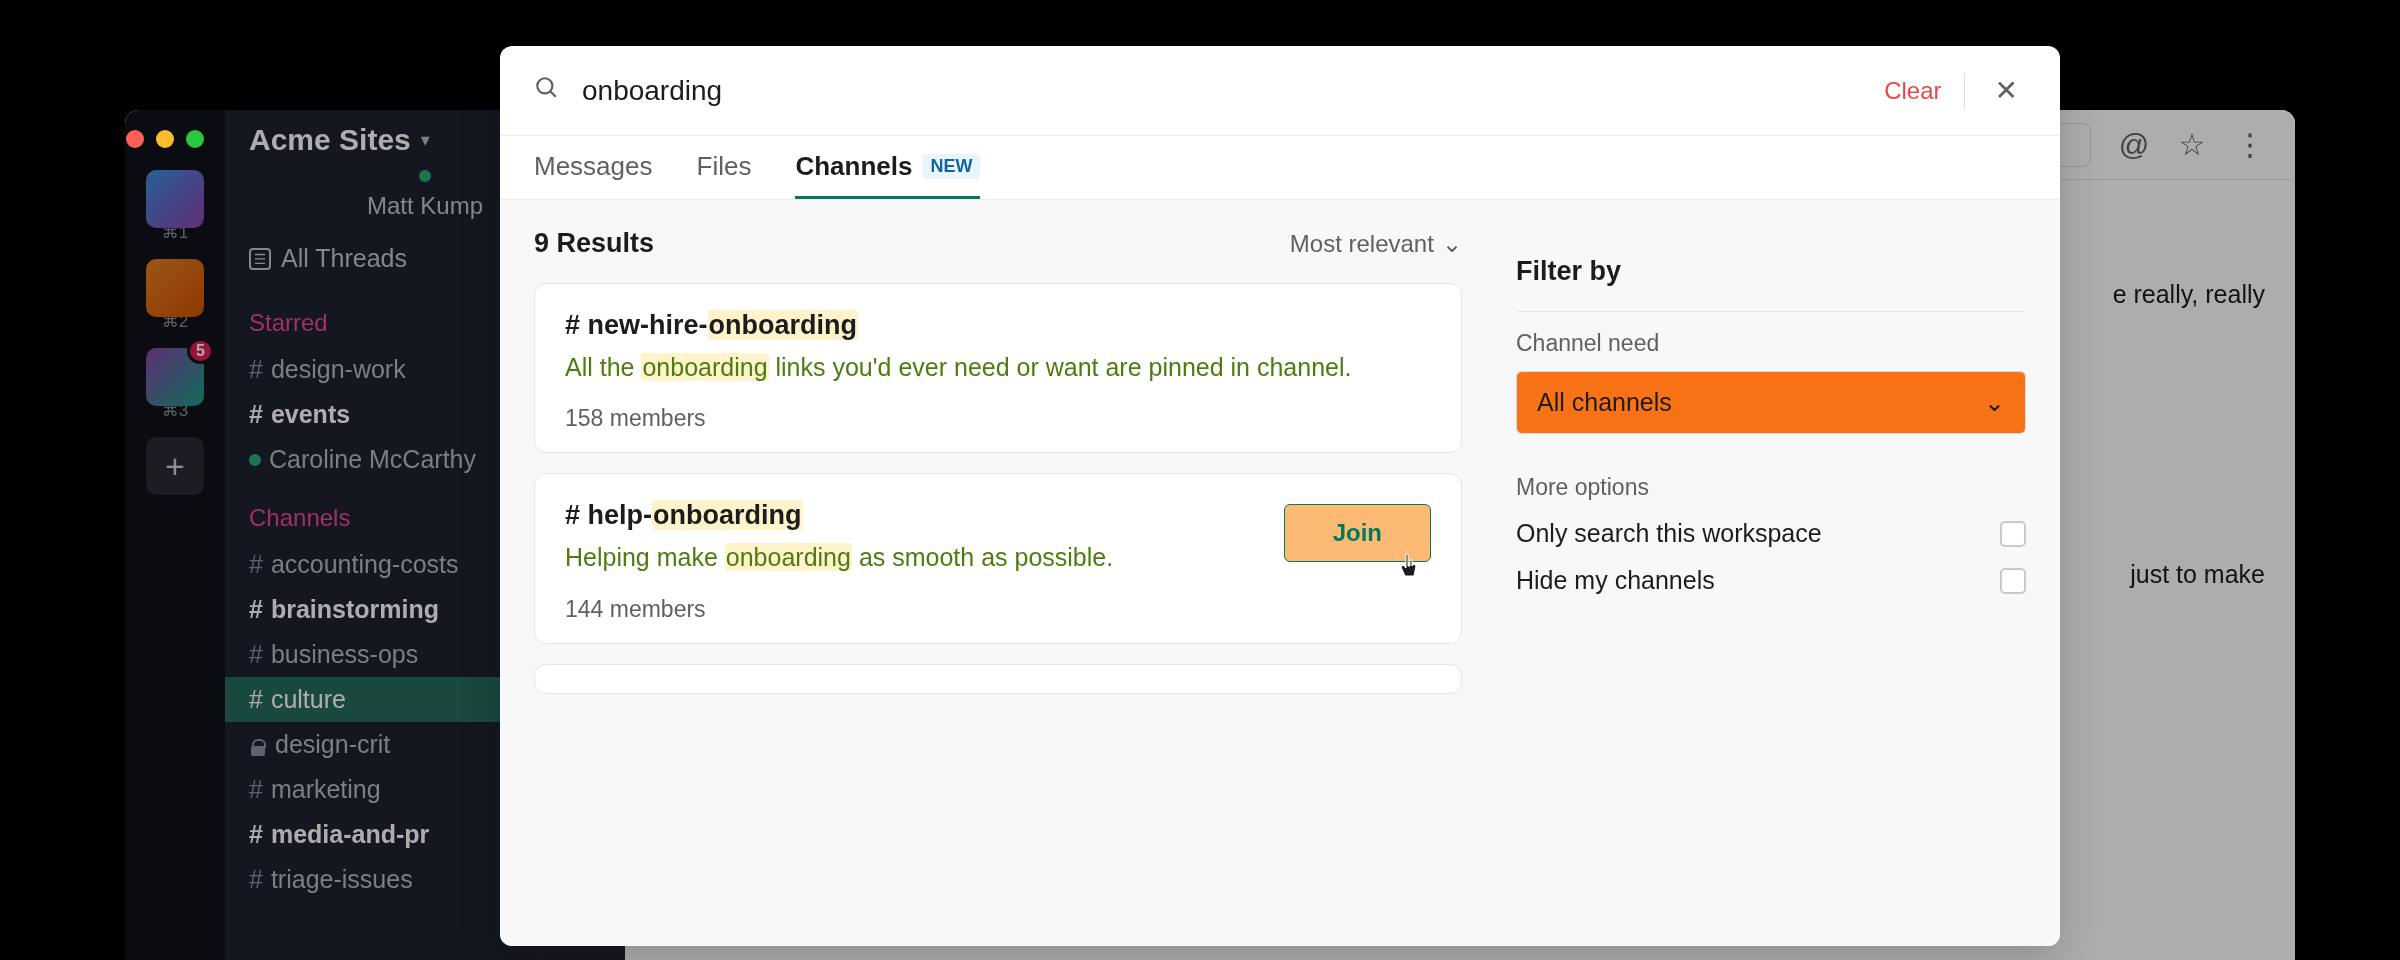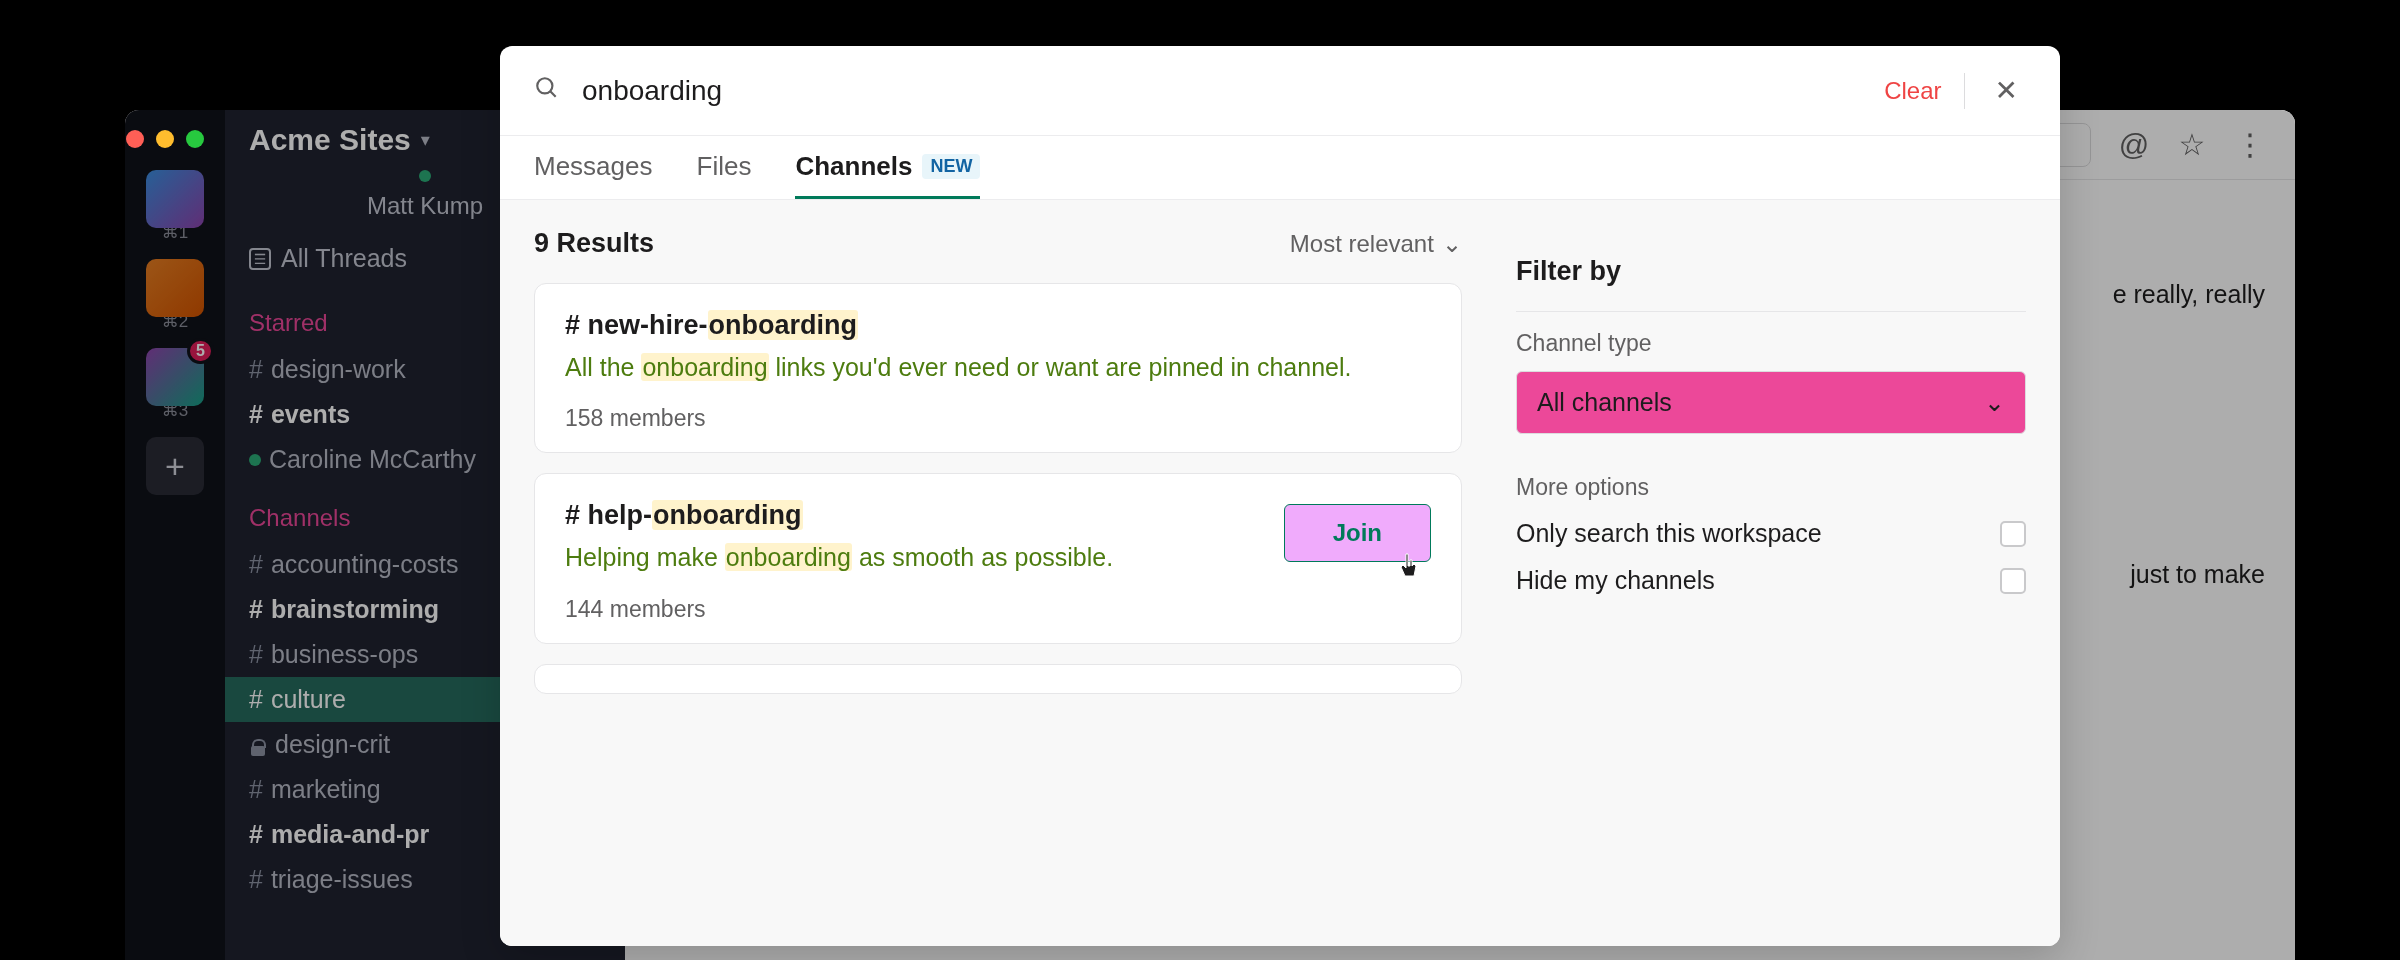--- a/index.html
+++ b/index.html
@@ -296,21 +296,21 @@
 .result-title .hash { font-weight: 700; }
 .highlight { background: #fff3cc; padding: 0 1px; border-radius: 3px; }
 .result-desc { font-size: 25px; color: #4d7c0f; line-height: 1.45; }
 .result-meta { font-size: 23px; color: #616061; margin-top: 20px; }
 .join-btn {
   position: absolute;
   right: 30px;
   top: 30px;
   border: 1px solid #007a5a;
   color: #007a5a;
-  background: #f0abfc;
+  background: #fdba74;
   padding: 14px 48px;
   border-radius: 6px;
   font-size: 24px;
   font-weight: 700;
   cursor: pointer;
 }
 .cursor {
   position:absolute;
   right: 40px;
   top: 78px;
@@ -327,21 +327,21 @@
 .filter-select {
   display: flex;
   align-items: center;
   justify-content: space-between;
   width: 100%;
   border: 1px solid #dcdcde;
   border-radius: 6px;
   padding: 16px 20px;
   font-size: 25px;
   color: #1d1c1d;
-  background: #ec4899;
+  background: #f97316;
   cursor: pointer;
 }
 .more-options-label { font-size: 23px; color: #616061; margin: 40px 0 18px 0; }
 .checkbox-row {
   display: flex;
   justify-content: space-between;
   align-items: center;
   margin-bottom: 18px;
 }
 .checkbox-label { font-size: 25px; color: #1d1c1d; }
@@ -532,21 +532,21 @@
             </svg>
         </span>
       </div>
 
       <div class="result-card" style="height:30px; padding:12px 30px;"></div>
     </div>
 
     <div class="filters-col">
       <div class="filter-title">Filter by</div>
       <hr class="filter-divider">
-      <div class="filter-group-label">Channel type</div>
+      <div class="filter-group-label">Channel need</div>
       <div class="filter-select">
         <span>All channels</span>
         <span>⌄</span>
       </div>
       <div class="more-options-label">More options</div>
       <div class="checkbox-row">
         <span class="checkbox-label">Only search this workspace</span>
         <div class="checkbox-box"></div>
       </div>
       <div class="checkbox-row">

